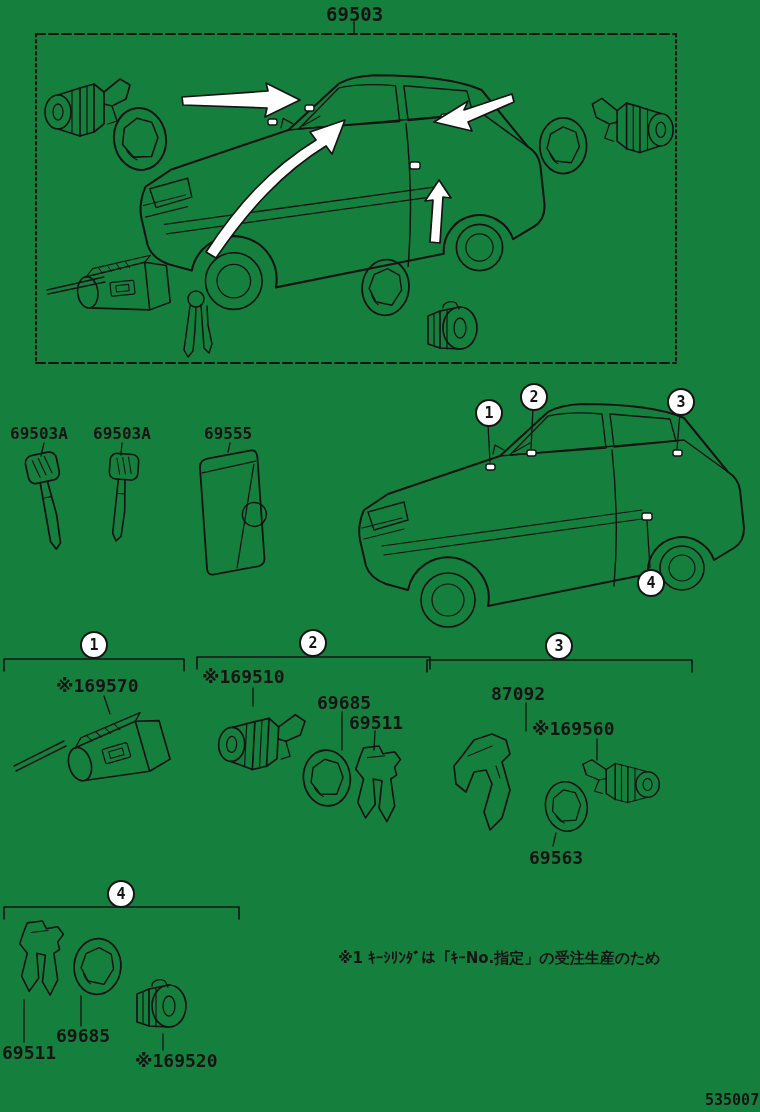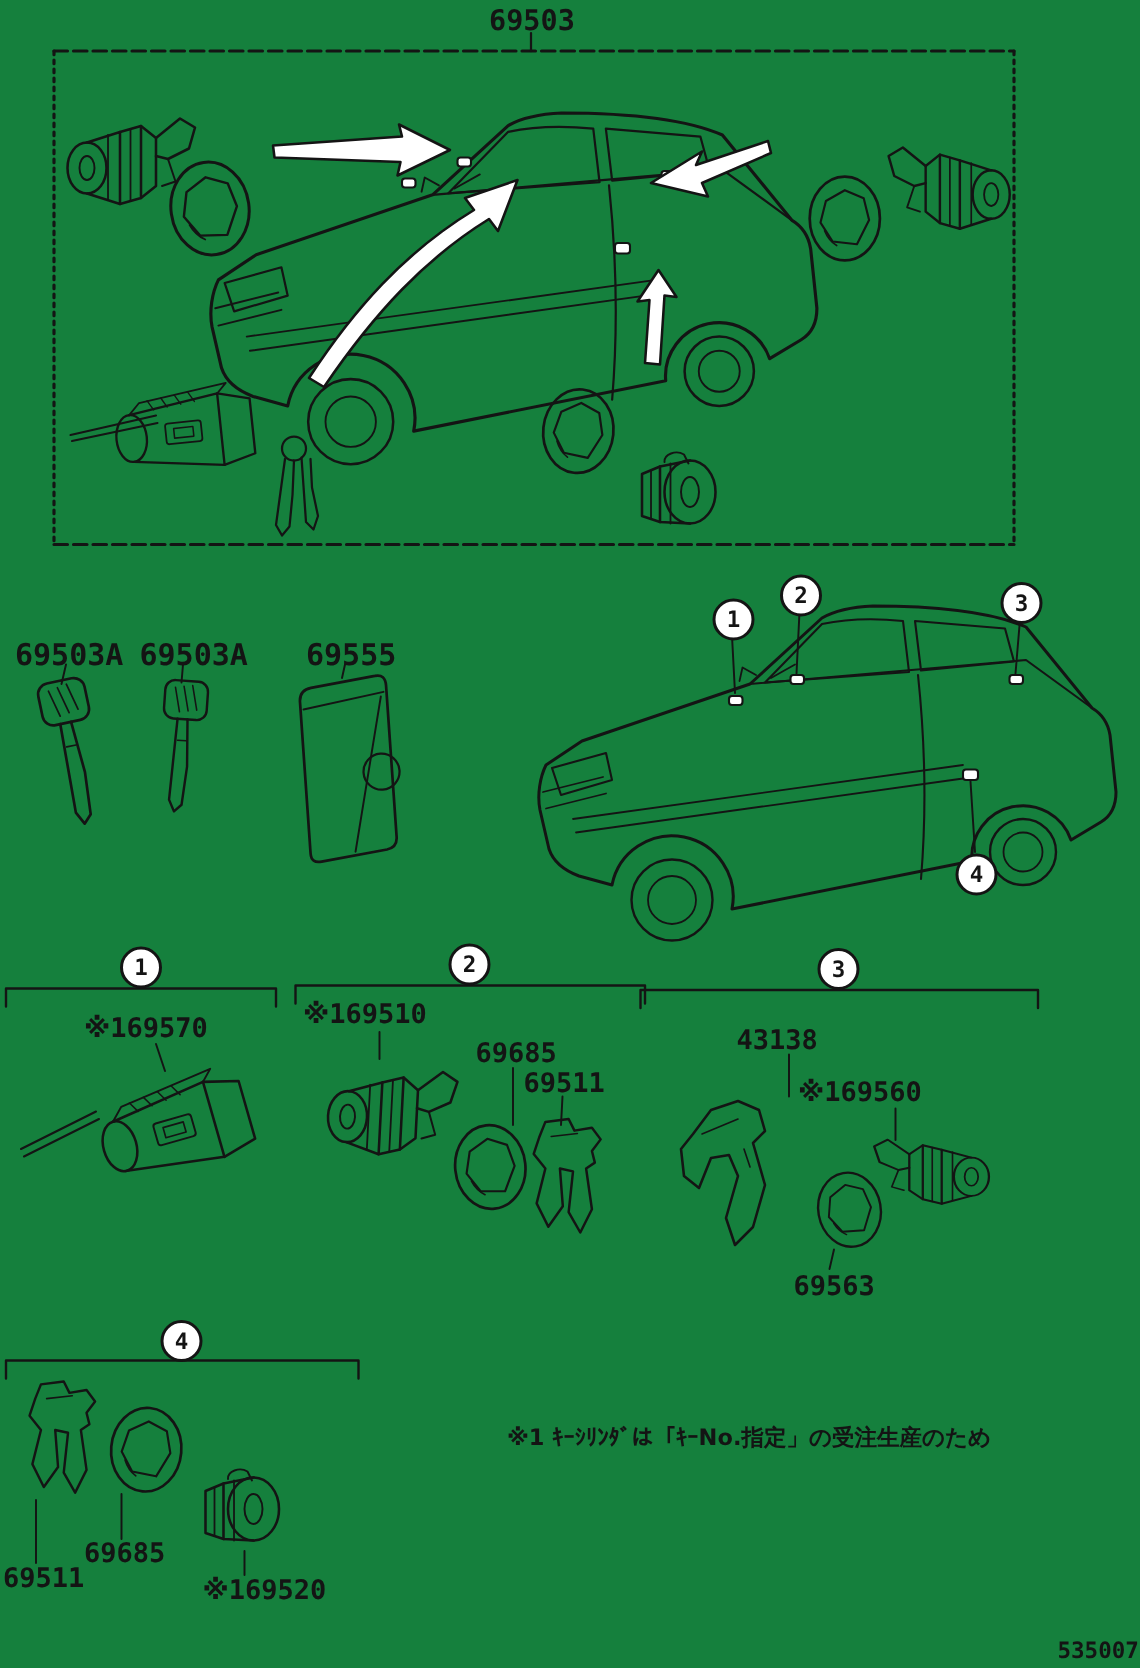--- a/index.html
+++ b/index.html
@@ -3,21 +3,21 @@
 <meta charset="utf-8">
 <style>
   html,body{margin:0;padding:0;background:#e8e8e8;}
   .page{position:relative;width:760px;height:1112px;background:#15803d;overflow:hidden;
         font-family:"DejaVu Sans Mono","DejaVu Sans",monospace;color:#141414;}
   svg.art{position:absolute;left:0;top:0;z-index:1;}
   .lbl{position:absolute;z-index:2;font-weight:700;white-space:nowrap;color:#141414;
        font-family:"DejaVu Sans Mono","DejaVu Sans",monospace;}
   .sz19{font-size:19px;}
   .sz18{font-size:18px;}
-  .sz16{font-size:20px;}
+  .sz16{font-size:16px;}
   .callout{position:absolute;z-index:3;width:24px;height:24px;border:2.2px solid #141414;
            border-radius:50%;background:#ffffff;display:flex;align-items:center;justify-content:center;
            font-size:15px;font-weight:700;color:#141414;}
   .fnote{position:absolute;left:338px;top:948px;z-index:2;
          font-family:"DejaVu Sans","Liberation Sans",sans-serif;
          font-size:15px;font-weight:600;line-height:21px;color:#141414;}
   .fnote .cont{padding-left:34px;}
   .docnum{position:absolute;left:705px;top:1091px;z-index:2;font-size:15px;font-weight:700;}
 </style>
 </head>
@@ -240,21 +240,21 @@
       <span>3</span>
     </div>
   <div class="callout" style="left:107px;top:880px;">
       <span>4</span>
     </div>
 
   <div class="lbl sz18" style="left:56px;top:675px;">※169570</div>
   <div class="lbl sz18" style="left:202px;top:666px;">※169510</div>
   <div class="lbl sz18" style="left:317px;top:692px;">69685</div>
   <div class="lbl sz18" style="left:349px;top:712px;">69511</div>
-  <div class="lbl sz18" style="left:491px;top:683px;">43138</div>
+  <div class="lbl sz18" style="left:491px;top:683px;">87092</div>
   <div class="lbl sz18" style="left:532px;top:718px;">※169560</div>
   <div class="lbl sz18" style="left:529px;top:847px;">69563</div>
   <div class="lbl sz18" style="left:2px;top:1042px;">69511</div>
   <div class="lbl sz18" style="left:56px;top:1025px;">69685</div>
   <div class="lbl sz18" style="left:111px;top:1050px;margin-left:24px;">※169520</div>
 
   <div class="fnote">
     <div>※1 ｷｰｼﾘﾝﾀﾞは「ｷｰNo.指定」の受注生産のため</div>
   </div>
 

